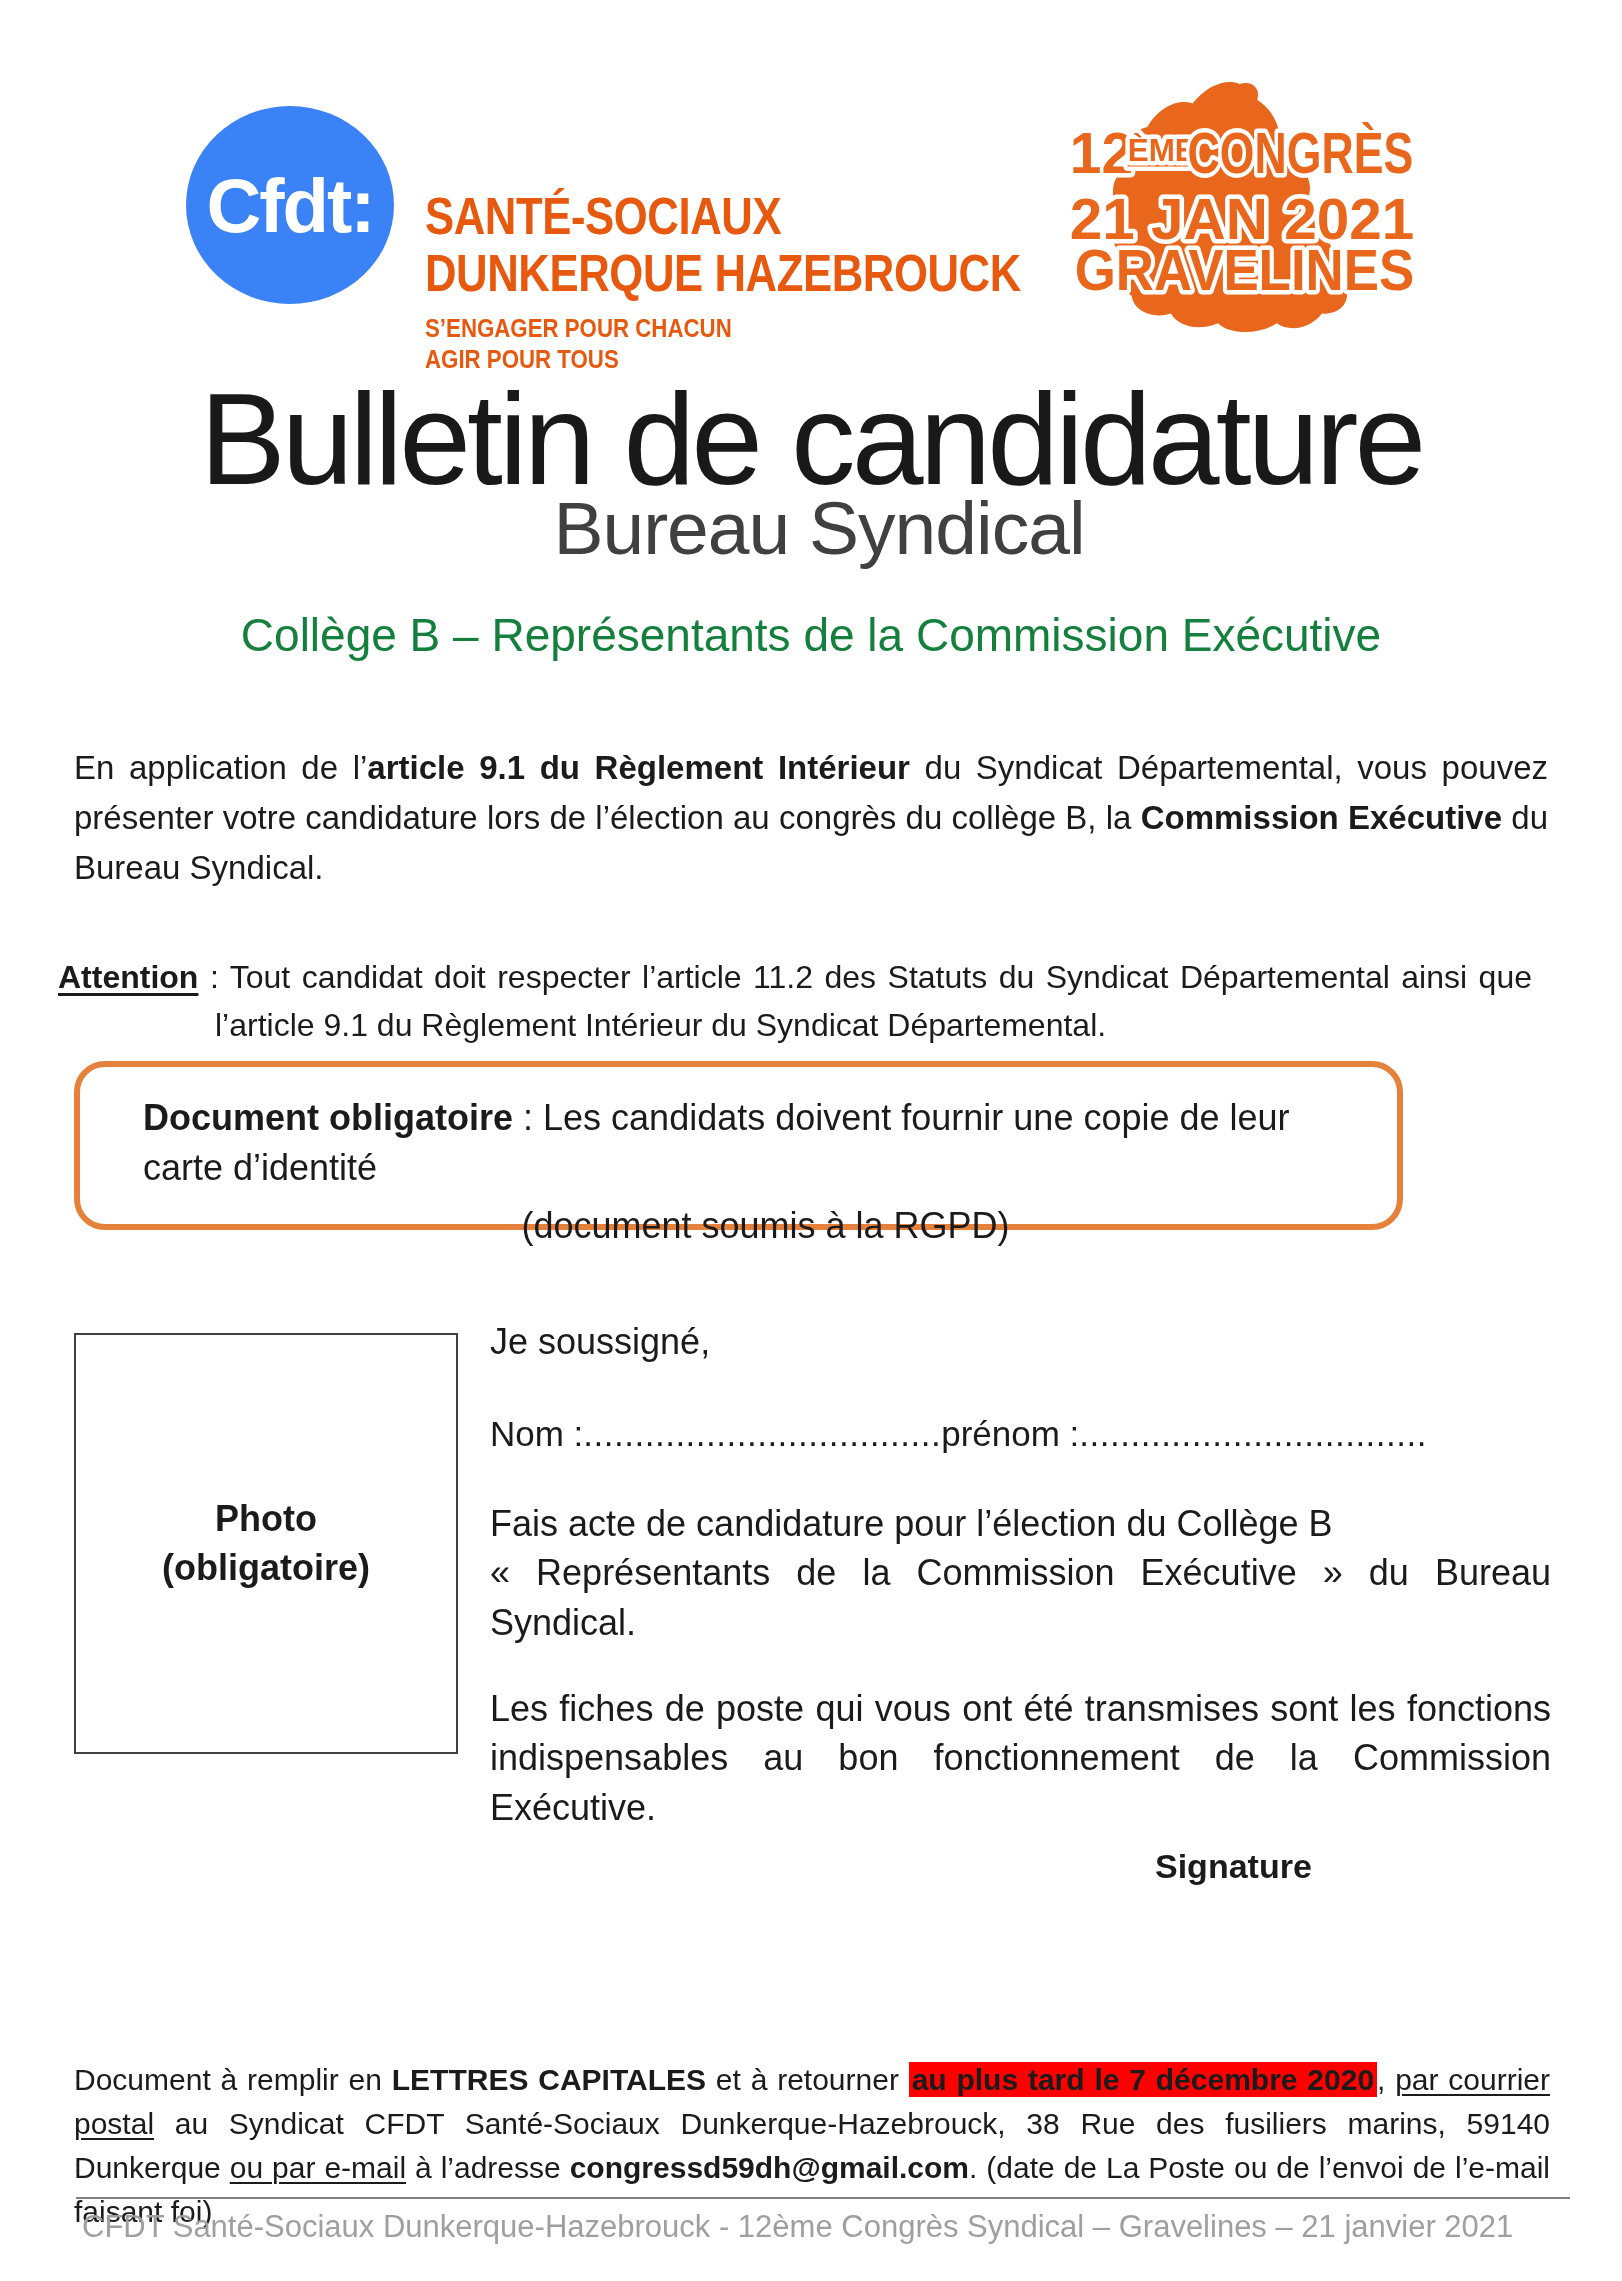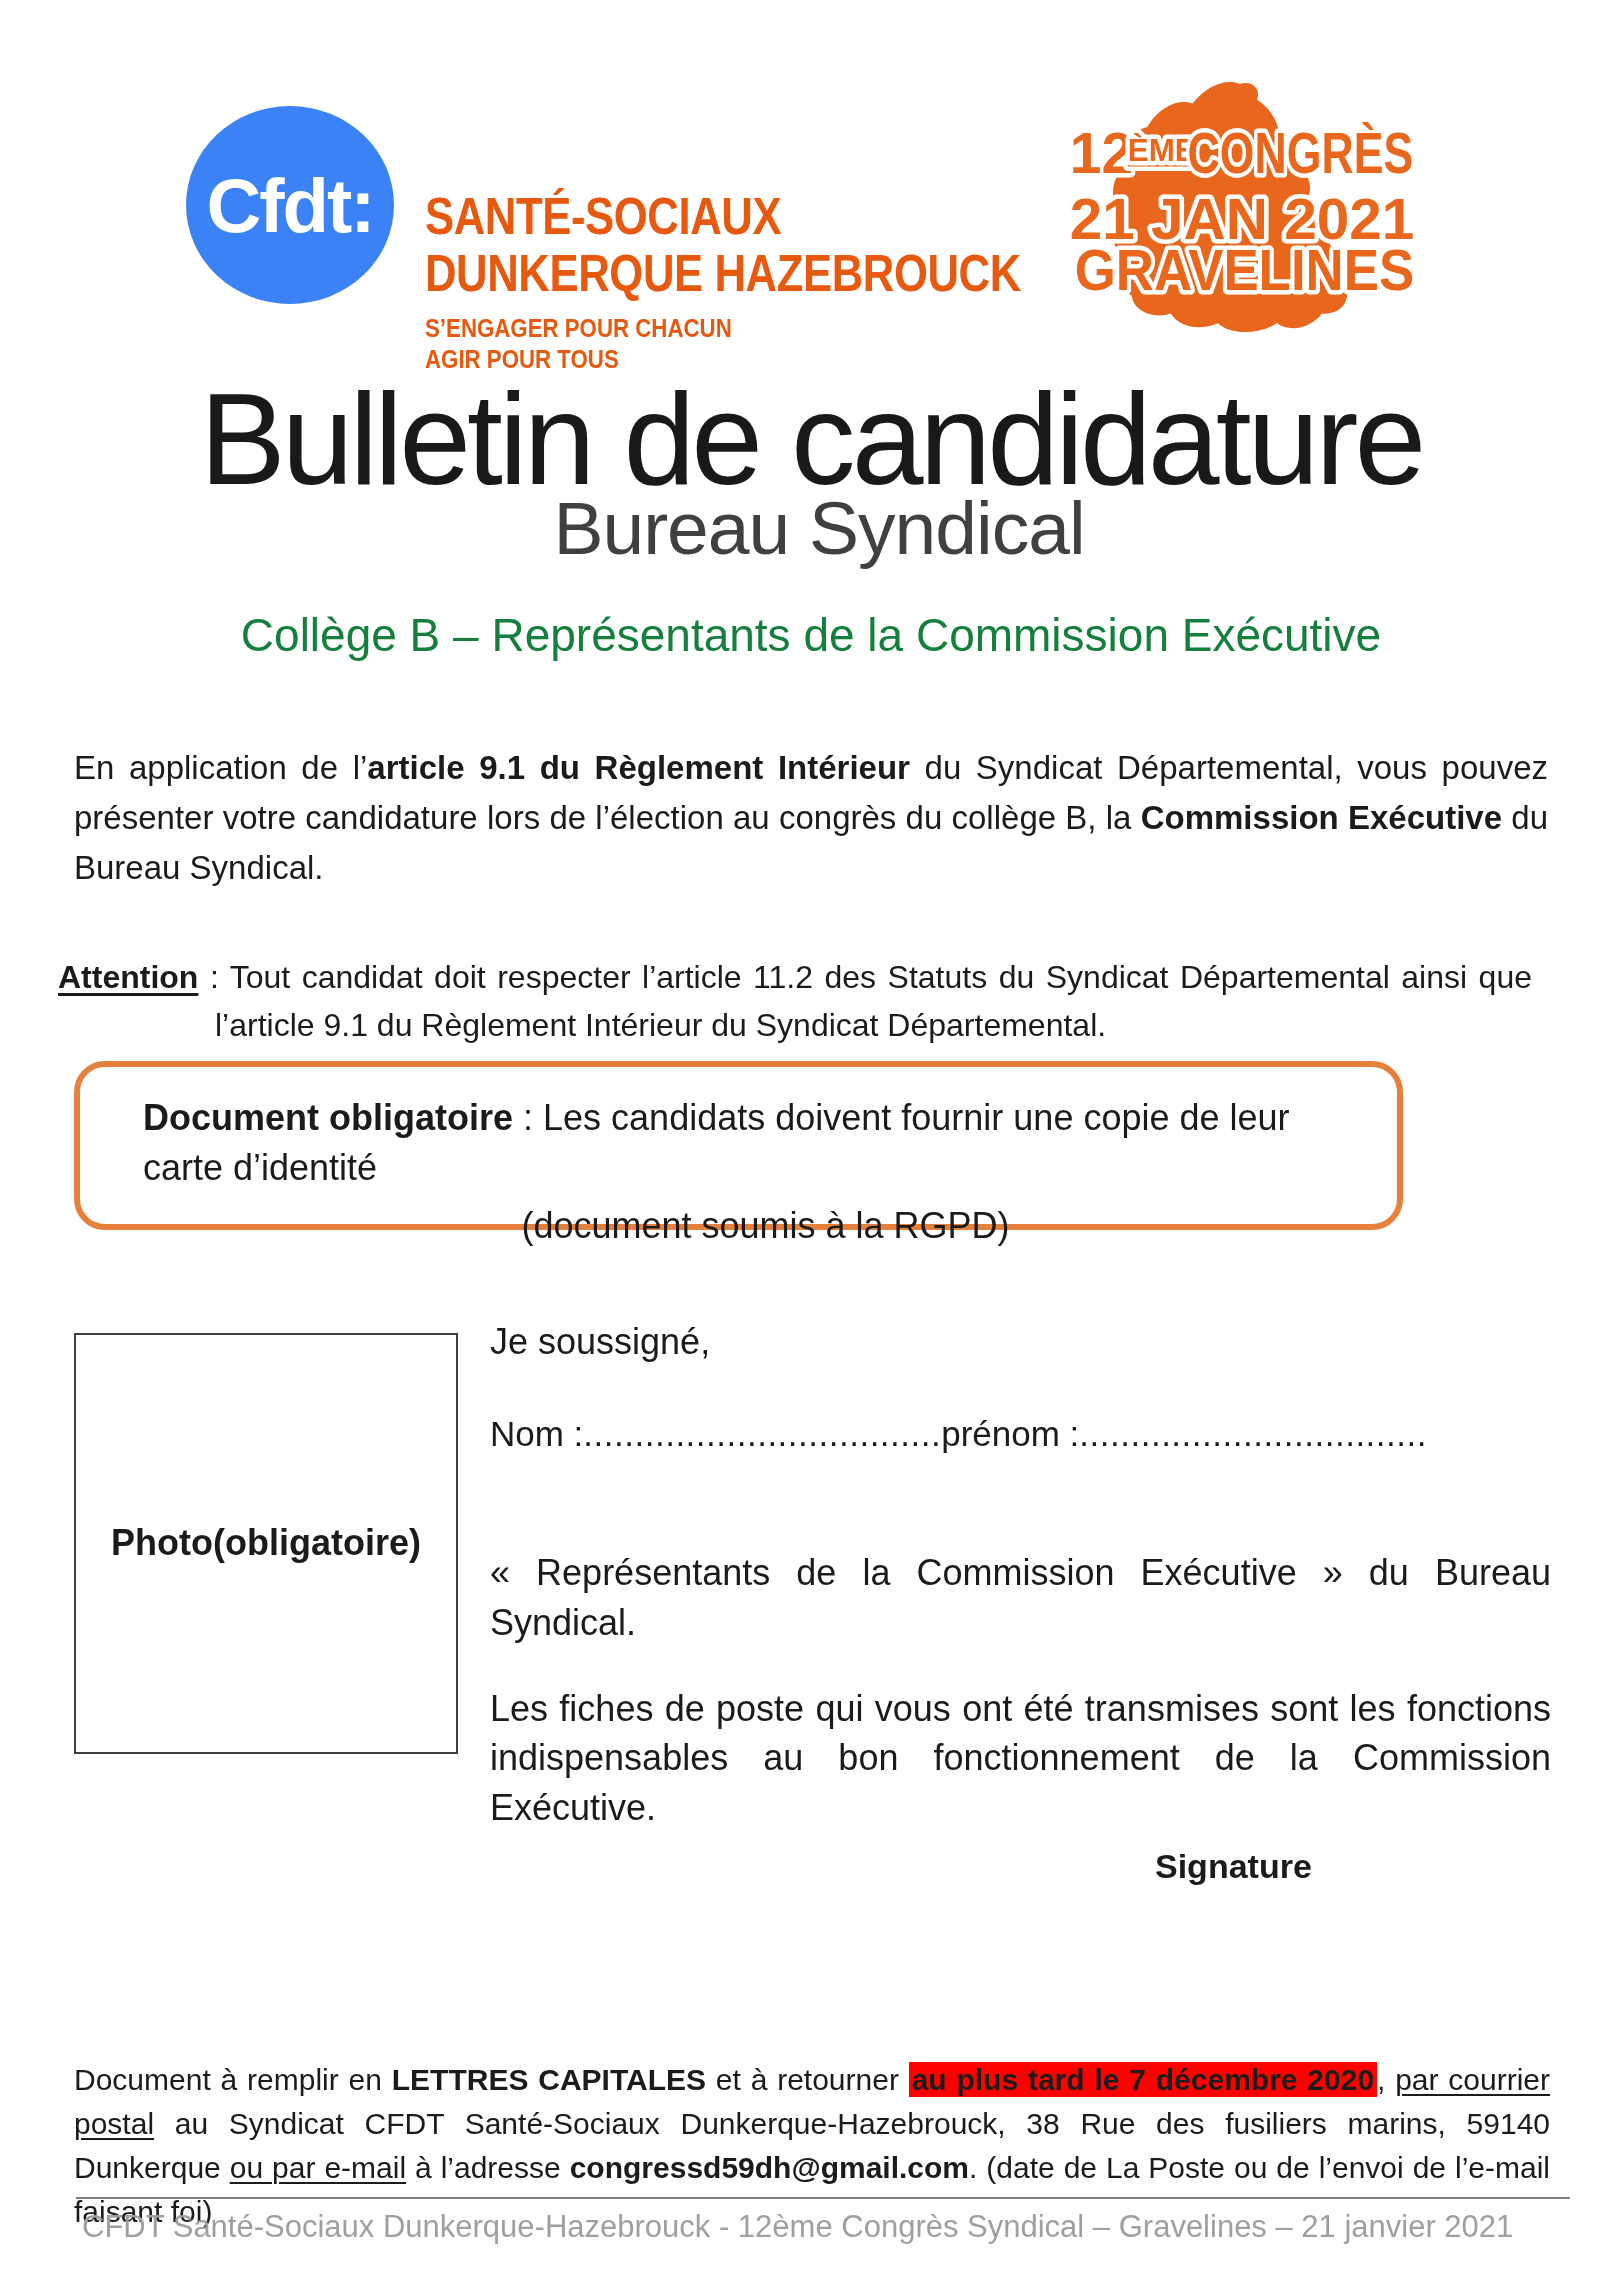--- a/index.html
+++ b/index.html
@@ -67,21 +67,21 @@
     position:absolute; left:74px; top:1061px; width:1329px; height:169px;
     border:6.9px solid #E5813A; border-radius:31px;
     padding:25.5px 29px 0 63px; font-size:36px; line-height:1.4;
   }
   .mandatory-box .box-line2 { width:1245px; text-align:center; margin-top:7.8px; }
 
   
   .photo-box {
     position:absolute; left:74px; top:1333px; width:384px; height:421px;
     border:2.9px solid #404040; background:#fff;
-    display:flex; flex-direction:row; align-items:center; justify-content:center;
+    display:flex; flex-direction:column; align-items:center; justify-content:center;
     font-weight:bold; font-size:36px; line-height:1.35; text-align:center;
   }
 
   
   .form-col { position:absolute; left:490px; top:1321px; width:1061px; font-size:36px; }
   .je-soussigne { font-size:36px; }
   .nom-line { margin-top:51px; white-space:nowrap; overflow:hidden; font-size:35px; }
   .nom-line .dots { letter-spacing:0.5px; }
   .fais-acte { margin-top:45px; text-align:justify; line-height:1.37; }
   .fiches { margin-top:37px; text-align:justify; line-height:1.37; }
@@ -149,21 +149,21 @@
 </div>
 
 <div class="photo-box">
   <div>Photo</div>
   <div>(obligatoire)</div>
 </div>
 
 <div class="form-col">
   <p class="je-soussigne">Je soussigné,</p>
   <p class="nom-line"><span>Nom :</span><span class="dots">...................................</span><span>prénom :</span><span class="dots">..................................</span></p>
-  <p class="fais-acte"><br><span>« Représentants de la Commission Exécutive » du Bureau Syndical.</span></p>
+  <p class="fais-acte"><span>Fais acte de candidature pour l’élection du Collège B</span><br><span>« Représentants de la Commission Exécutive » du Bureau Syndical.</span></p>
   <p class="fiches">Les fiches de poste qui vous ont été transmises sont les fonctions indispensables au bon fonctionnement de la Commission Exécutive.</p>
 </div>
 
 <div class="signature">Signature</div>
 
 <p class="notice"><span>Document à remplir en </span><span class="caps">LETTRES CAPITALES</span><span> et à retourner </span><span class="deadline">au plus tard le 7 décembre 2020</span><span>, </span><span class="u">par courrier postal</span><span> au Syndicat CFDT Santé-Sociaux Dunkerque-Hazebrouck, 38 Rue des fusiliers marins, 59140 Dunkerque </span><span class="u">ou par e-mail</span><span> à l’adresse </span><span class="email">congressd59dh@gmail.com</span><span>. (date de La Poste ou de l’envoi de l’e-mail faisant foi)</span></p>
 
 <div class="footer-line"></div>
 <div class="footer-text">CFDT Santé-Sociaux Dunkerque-Hazebrouck - 12ème Congrès Syndical – Gravelines – 21 janvier 2021</div>
 

